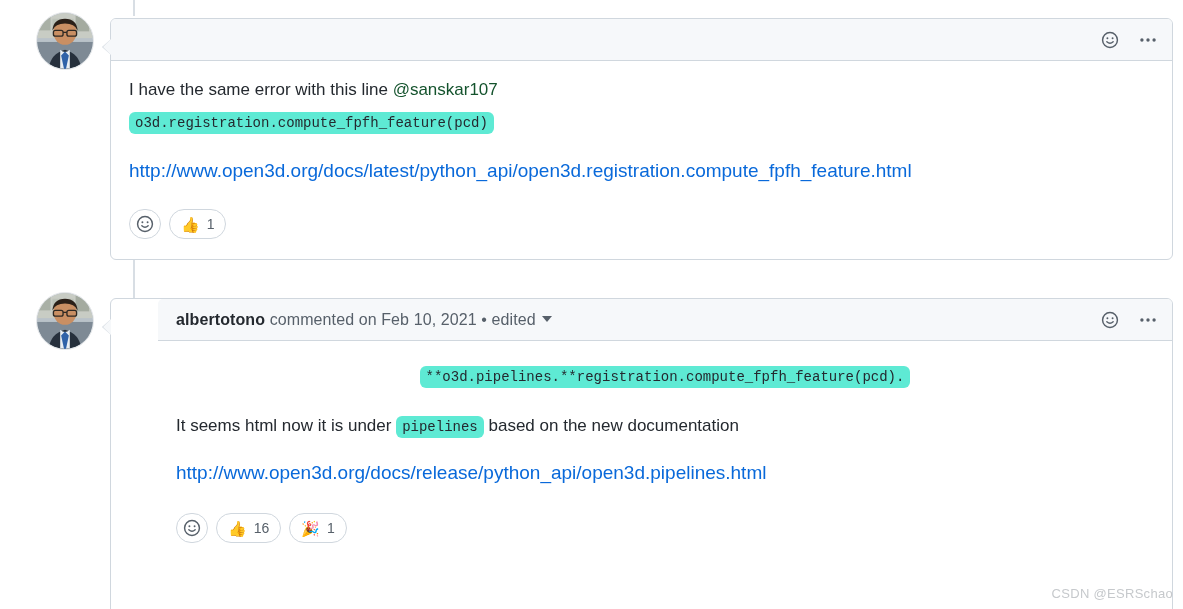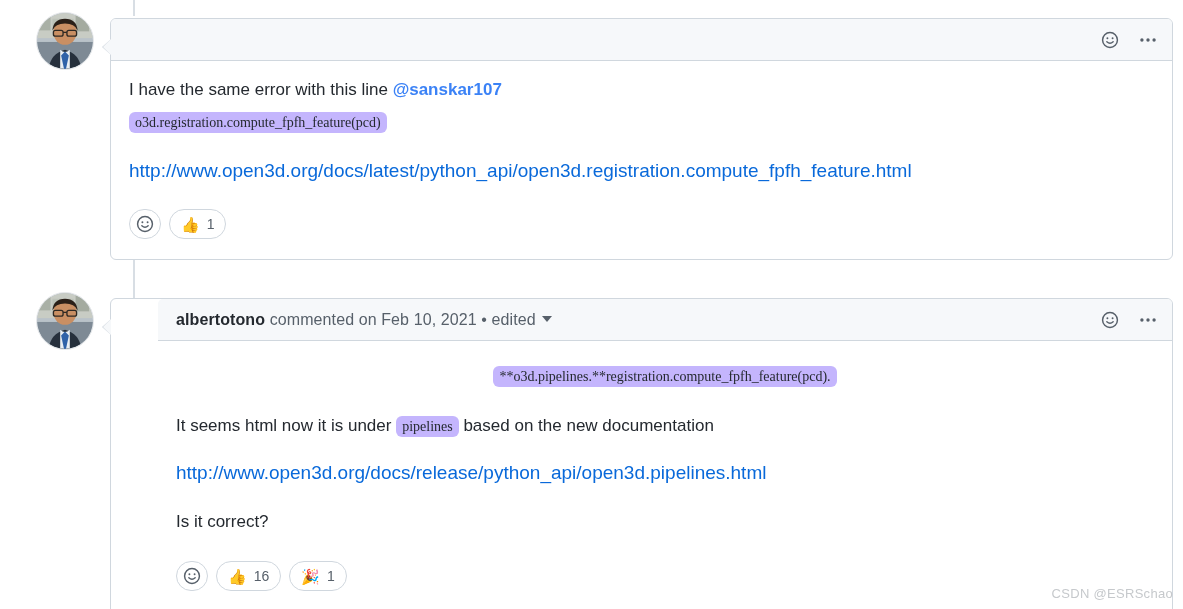--- a/index.html
+++ b/index.html
@@ -122,26 +122,26 @@
   .icon-btn svg { display: block; }
 
   .comment-body {
     padding: 16px 18px 8px 18px;
     font-size: 17px;
     color: #24292f;
     line-height: 1.55;
   }
 
   .para { margin: 0 0 4px 0; }
-  .mention { font-weight: bold; color: #3b82f6; }
+  .mention { font-weight: normal; color: #14532d; }
 
   code.inline {
-    font-family: Liberation Serif, serif;
+    font-family: Liberation Mono, monospace;
     font-size: 14px;
-    background: #c4b5fd;
+    background: #5eead4;
     border-radius: 6px;
     padding: 3px 6px;
     color: #24292f;
     white-space: pre;
   }
 
   .codeline { margin: 6px 0 0 0; }
 
   a.url {
     color: #0969da;
@@ -340,21 +340,20 @@
       <div class="comment-body" style="padding-top:22px;">
         <p class="codeline" style="margin-top:0;text-align:center;">
           <code class="inline">**o3d.pipelines.**registration.compute_fpfh_feature(pcd).</code>
         </p>
         <p class="para" style="margin-top:24px;">
           <span>It seems html now it is under </span><code class="inline">pipelines</code><span> based on the new documentation</span>
         </p>
         <p class="para" style="margin-top:18px;">
           <a class="url" href="#">http://www.open3d.org/docs/release/python_api/open3d.pipelines.html</a>
         </p>
-        <p class="para" style="margin-top:22px;">Is it correct?</p>
       </div>
 
       <div class="reactions" style="padding-top:14px;">
         <div class="reaction-pill add">
           <svg width="18" height="18" viewBox="0 0 16 16" fill="none" stroke="currentColor" stroke-width="1.3">
             <circle cx="8" cy="8" r="6.6"></circle>
             <circle cx="5.7" cy="6.4" r="0.85" fill="currentColor" stroke="none"></circle>
             <circle cx="10.3" cy="6.4" r="0.85" fill="currentColor" stroke="none"></circle>
             <path d="M5.2 9.6 q2.8 2.6 5.6 0" stroke-linecap="round"></path>
           </svg>

